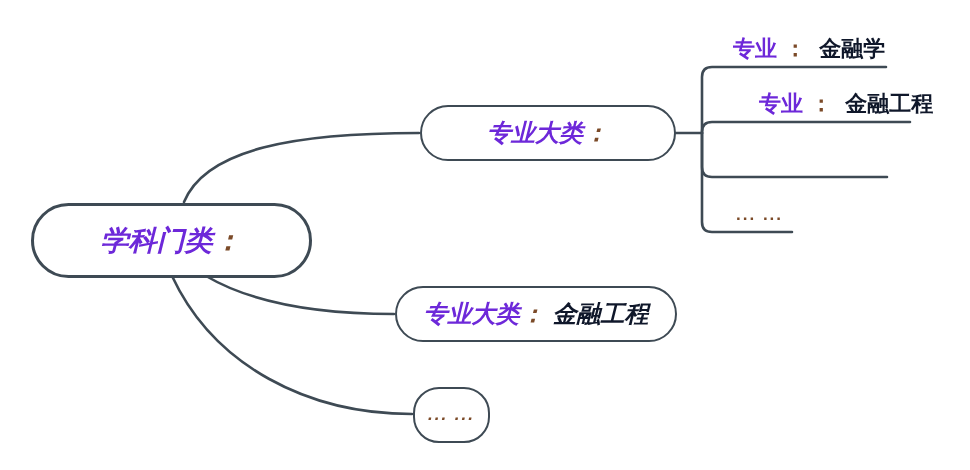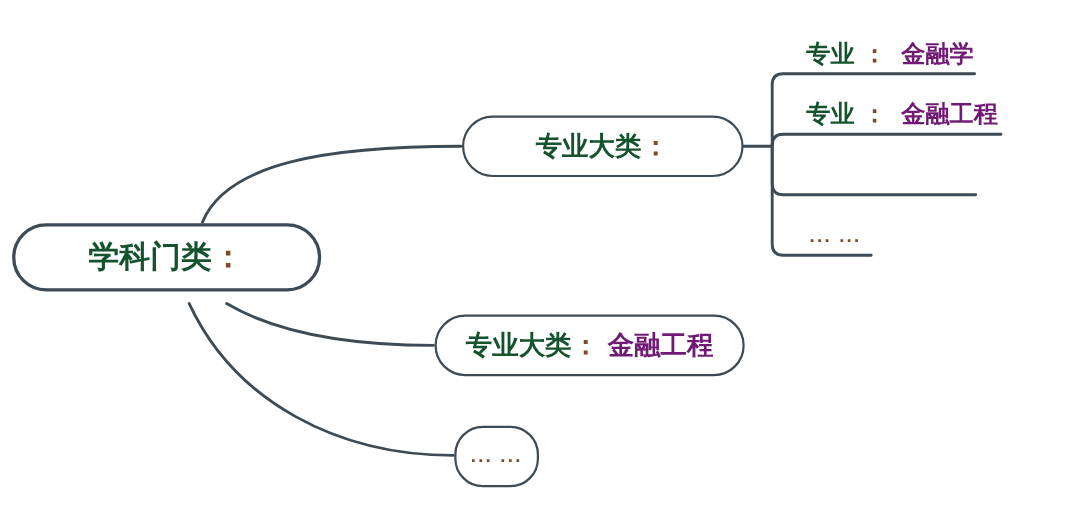--- a/index.html
+++ b/index.html
@@ -5,28 +5,28 @@
   html,body { margin:0; padding:0; background:#ffffff; }
   .canvas {
     position:relative; width:970px; height:470px; background:#ffffff;
     font-family:"Liberation Sans", sans-serif; overflow:hidden;
   }
   .links { position:absolute; left:0; top:0; width:970px; height:470px; }
   .links path { fill:none; stroke:#3e4a54; stroke-width:2.6; stroke-linecap:round; }
   .node {
     position:absolute; background:#ffffff; border:2.6px solid #3e4a54;
     display:flex; align-items:center; justify-content:center;
-    box-sizing:border-box; font-weight:bold; white-space:nowrap; cursor:default;
+    box-sizing:border-box; font-weight:bold; white-space:nowrap; cursor:default;font-style:italic;
   }
   .node.root { border-width:3px; font-size:28px; border-radius:40px; }
   .node.branch { font-size:24px; border-radius:30px; }
   .node.bubble { font-size:17px; border-radius:26px; }
-  .lbl   { color:#14532d; }
+  .lbl   { color:#6d28d9; }
   .colon { color:#7b4a28; margin:0 1px; }
-  .val   { color:#701a75; margin-left:7px; }
+  .val   { color:#0f172a; margin-left:7px; }
   .leaf {
     position:absolute; font-weight:bold; font-size:22px;
     white-space:nowrap; line-height:26px; cursor:default;
   }
   .leaf .val { margin-left:6px; }
   .dots { color:#7b4a28; font-weight:bold; letter-spacing:2px; }
   .leaf.dotsleaf { font-size:17px; line-height:17px; }
 </style>
 </head>
 <body>
@@ -37,21 +37,21 @@
     <path d="M184,202 C206,148 298,133 419,133"></path>
     <path d="M206,276 C252,303 318,314 394,314"></path>
     <path d="M172,276 C214,366 308,414 412,414"></path>
     <path d="M676,133 L702,133"></path>
     <path d="M702,133 L702,77 Q702,67 712,67 L886,67"></path>
     <path d="M702,133 L702,132 Q702,122 712,122 L910,122"></path>
     <path d="M702,133 L702,167 Q702,177 712,177 L887,177"></path>
     <path d="M702,133 L702,222 Q702,232 712,232 L792,232"></path>
   </svg>
 
-  <div class="node root" style="left:11px; top:203px; width:281px; height:62px;">
+  <div class="node root" style="left:31px; top:203px; width:281px; height:75px;">
     <span class="lbl">学科门类</span>
     <span class="colon">：</span>
   </div>
 
   <div class="node branch" style="left:420px; top:105px; width:256px; height:56px;">
     <span class="lbl">专业大类</span>
     <span class="colon">：</span>
   </div>
 
   <div class="node branch" style="left:395px; top:286px; width:282px; height:56px;">
@@ -63,21 +63,21 @@
   <div class="node bubble" style="left:413px; top:387px; width:77px; height:56px;">
     <span class="dots">... ...</span>
   </div>
 
   <div class="leaf" style="left:733px; top:36px;">
     <span class="lbl">专业</span>
     <span class="colon">：</span>
     <span class="val">金融学</span>
   </div>
 
-  <div class="leaf" style="left:733px; top:91px;">
+  <div class="leaf" style="left:759px; top:91px;">
     <span class="lbl">专业</span>
     <span class="colon">：</span>
     <span class="val">金融工程</span>
   </div>
 
 
   <div class="leaf dotsleaf" style="left:736px; top:206px;">
     <span class="dots">... ...</span>
   </div>
 

